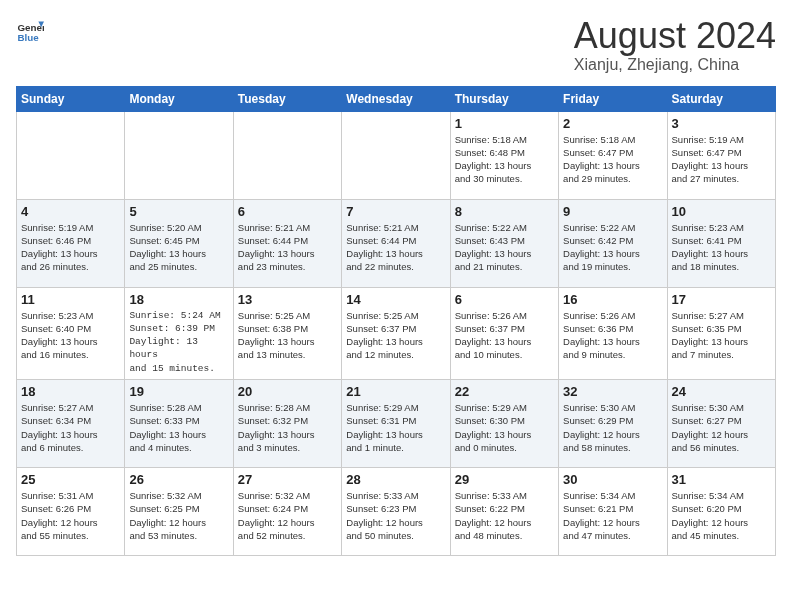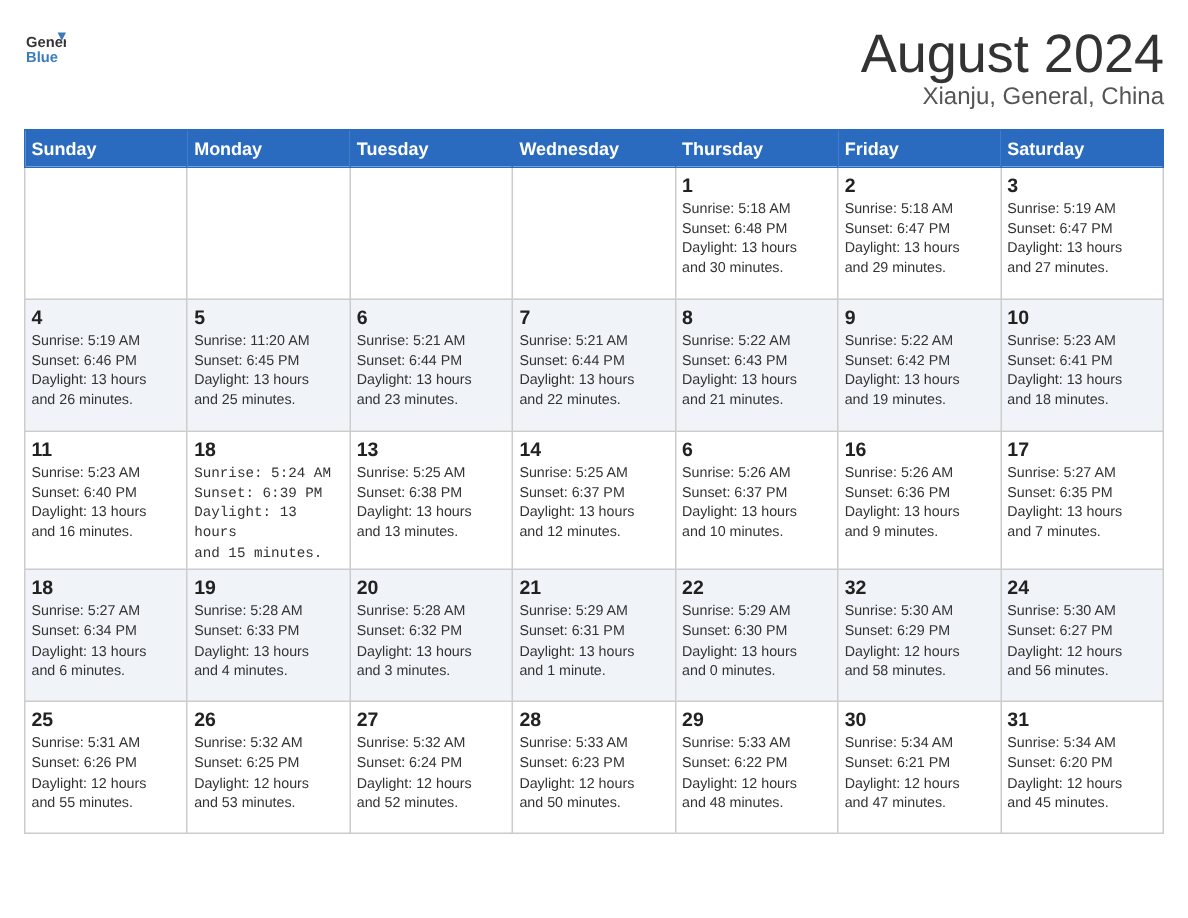--- a/index.html
+++ b/index.html
@@ -19,21 +19,20 @@
     .logo {
       display: flex;
       align-items: center;
       gap: 4px;
     }
     .logo-icon {
       width: 28px;
       height: 28px;
     }
     .title-block {
-      text-align: right;
     }
     .month-title {
       font-size: 36px;
       font-weight: 300;
       color: #333;
       line-height: 1.1;
     }
     .location {
       font-size: 16px;
       color: #555;
@@ -85,21 +84,21 @@
 <div class="header">
   <div class="logo">
     <svg class="logo-icon" viewBox="0 0 40 40">
       <text x="2" y="22" font-size="14" font-weight="bold" fill="#333">General</text>
       <text x="2" y="36" font-size="14" font-weight="bold" fill="#3a7abf">Blue</text>
       <polygon points="32,8 40,8 36,16" fill="#3a7abf"></polygon>
     </svg>
   </div>
   <div class="title-block">
     <div class="month-title">August 2024</div>
-    <div class="location">Xianju, General, China</div>
+    <div class="location">Xianju, Zhejiang, China</div>
   </div>
 </div>
 
 <table>
   <thead>
     <tr>
     <th>Sunday</th>
         <th>Monday</th>
         <th>Tuesday</th>
         <th>Wednesday</th>
@@ -139,21 +138,21 @@
       <tr>
         <td>
           <div class="day-number">4</div>
           <div class="day-info" style="white-space: pre-line;">Sunrise: 5:19 AM
 Sunset: 6:46 PM
 Daylight: 13 hours
 and 26 minutes.</div>
         </td>
         <td>
           <div class="day-number">5</div>
-          <div class="day-info" style="white-space: pre-line;">Sunrise: 11:20 AM
+          <div class="day-info" style="white-space: pre-line;">Sunrise: 5:20 AM
 Sunset: 6:45 PM
 Daylight: 13 hours
 and 25 minutes.</div>
         </td>
         <td>
           <div class="day-number">6</div>
           <div class="day-info" style="white-space: pre-line;">Sunrise: 5:21 AM
 Sunset: 6:44 PM
 Daylight: 13 hours
 and 23 minutes.</div>

